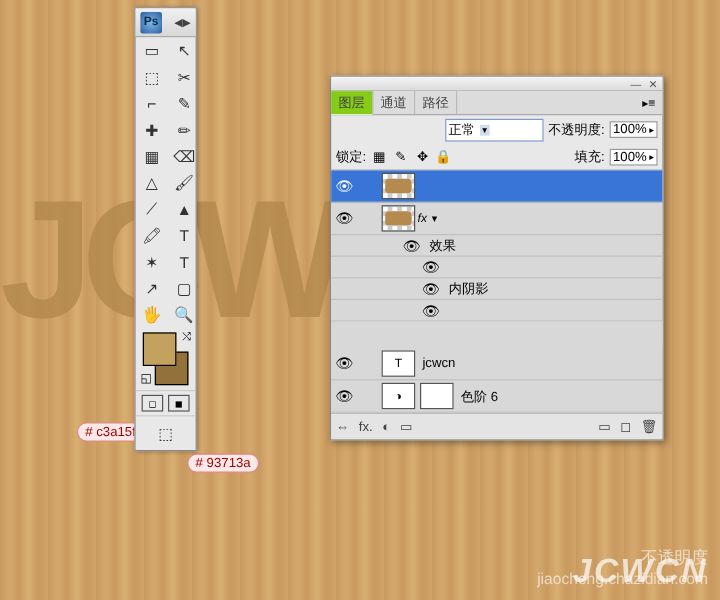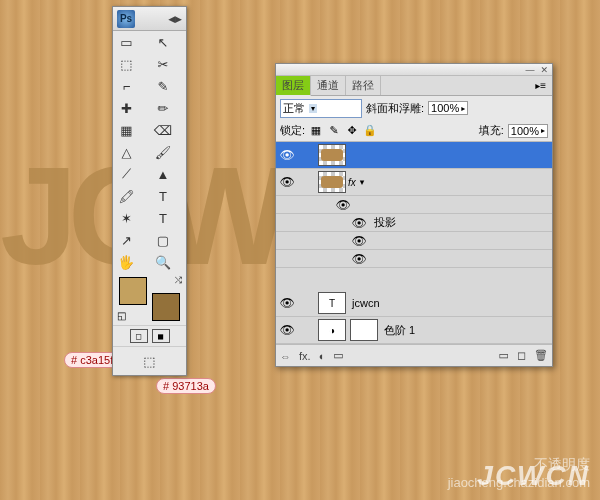--- a/index.html
+++ b/index.html
@@ -3,21 +3,21 @@
 <meta charset="utf-8">
 <style>
 * { box-sizing: border-box; margin: 0; padding: 0; font-family: "Microsoft YaHei", Arial, sans-serif; }
 body { width: 600px; height: 500px; overflow: hidden; position: relative; background: repeating-linear-gradient(90deg, #c99a5f 0px, #d4a86e 8px, #c99a5f 16px, #daae72 24px, #c99a5f 32px, #d0a268 40px); }
 .canvas-text { position: absolute; top: 135px; left: 0; right: 0; font-size: 140px; font-weight: 900; color: #b58a4e; letter-spacing: -10px; font-family: Arial Black, sans-serif; text-shadow: inset 0 3px 5px rgba(0,0,0,0.3); opacity: 0.85; }
 .watermark { position: absolute; bottom: 8px; right: 10px; color: rgba(255,255,255,0.7); font-size: 28px; font-weight: bold; font-style: italic; letter-spacing: 2px; }
 .watermark2 { position: absolute; bottom: 10px; right: 10px; color: rgba(255,255,255,0.6); font-size: 13px; }
 .watermark3 { position: absolute; bottom: 26px; right: 10px; color: rgba(255,255,255,0.6); font-size: 14px; }
 
 
-.toolbox { position: absolute; left: 112px; top: 6px; width: 75px; background: #e8e8e8; border: 1px solid #888; box-shadow: 1px 1px 4px rgba(0,0,0,0.4); }
+.toolbox { position: absolute; left: 112px; top: 6px; width: 52px; background: #e8e8e8; border: 1px solid #888; box-shadow: 1px 1px 4px rgba(0,0,0,0.4); }
 .toolbox-header { height: 24px; display: flex; align-items: center; justify-content: space-between; padding: 0 4px; background: linear-gradient(#f0f0f0,#d8d8d8); border-bottom: 1px solid #aaa; }
 .ps-logo { width: 18px; height: 18px; border-radius: 2px; background: radial-gradient(circle,#7fb8e8,#2a5d9e); font-size: 10px; font-weight: bold; color: #0a2a4a; display:flex; align-items:center; justify-content:center; }
 .chev { font-size: 9px; color: #444; }
 .tool-grid { display: grid; grid-template-columns: 1fr 1fr; }
 .tool { width: 27px; height: 22px; display: flex; align-items: center; justify-content: center; font-size: 13px; color: #333; cursor: pointer; position: relative; }
 .tool.single { grid-column: 1 / 3; justify-content: center; }
 .swatches { position: relative; height: 48px; margin: 2px; }
 .swatch-fg { position: absolute; width: 28px; height: 28px; left: 4px; top: 2px; border: 1px solid #000; background: #c3a15f; z-index: 2; }
 .swatch-bg { position: absolute; width: 28px; height: 28px; right: 4px; bottom: 2px; border: 1px solid #000; background: #93713a; }
 .swatch-mini { position: absolute; left: 2px; bottom: 2px; font-size: 10px; }
@@ -30,21 +30,21 @@
 .tag2 { left: 156px; top: 378px; }
 
 
 .layers { position: absolute; left: 275px; top: 63px; width: 278px; background: #e8e8e8; border: 1px solid #888; box-shadow: 2px 2px 6px rgba(0,0,0,0.4); }
 .layers-top { height: 12px; background: linear-gradient(#f4f4f4,#dcdcdc); border-bottom: 1px solid #bbb; display: flex; justify-content: flex-end; align-items: center; padding-right: 4px; gap: 6px; }
 .layers-top span { font-size: 9px; color: #555; }
 .tabs { display: flex; align-items: center; height: 20px; background: #dcdcdc; border-bottom: 1px solid #aaa; font-size: 11px; }
 .tab { padding: 2px 6px; border-right: 1px solid #bbb; color: #444; cursor: pointer; }
 .tab.active { background: #84cc16; border-bottom: 1px solid #e8e8e8; margin-bottom: -1px; }
 .tab-menu { margin-left: auto; padding: 0 6px; font-size: 10px; }
-.opts-row { display: flex; align-items: center; height: 24px; padding: 0 4px; font-size: 11px; gap: 4px; }
+.opts-row { display: flex; align-items: center; height: 24px; padding: 0 4px; font-size: 11px; gap: 4px; justify-content: flex-end; }
 .select { border: 1px solid #7a9ac8; background: #fff; padding: 1px 2px; font-size: 11px; display: flex; align-items: center; }
 .select .arr { background: #cde; padding: 0 2px; margin-left: 4px; font-size: 8px; }
 .pct-box { border: 1px solid #999; background: #fff; padding: 0 2px; display: flex; align-items: center; }
 .pct-box .arr { font-size: 8px; margin-left: 2px; }
 .lock-row { display: flex; align-items: center; height: 22px; padding: 0 4px; font-size: 11px; gap: 4px; border-bottom: 1px solid #bbb; }
 .lock-ic { width: 14px; text-align: center; font-size: 11px; }
 
 .layer-list { background: #d8d8d8; }
 .layer { display: flex; align-items: center; min-height: 26px; border-bottom: 1px solid #c0c0c0; font-size: 11px; }
 .layer.sel { background: #3875d7; color: #fff; }
@@ -126,21 +126,21 @@
     <div class="tab active">图层</div>
     <div class="tab">通道</div>
     <div class="tab">路径</div>
     <div class="tab-menu">▸≡</div>
   </div>
   <div class="opts-row">
     <div class="select" style="width:82px;">
         <span>正常</span>
         <span class="arr">▾</span>
       </div>
-    <span>斜面和浮雕:</span>
+    <span>不透明度:</span>
     <div class="pct-box">
         <span>100%</span>
         <span class="arr">▸</span>
       </div>
   </div>
   <div class="lock-row">
     <span>锁定:</span>
     <span class="lock-ic">▦</span>
     <span class="lock-ic">✎</span>
     <span class="lock-ic">✥</span>
@@ -161,44 +161,45 @@
     </div>
     <div class="layer">
       <div class="vis">👁</div>
       <div class="link"></div>
       <div class="thumb checker"></div>
       <div class="fx">fx</div>
       <div class="fxarr">▾</div>
     </div>
     <div class="layer sub">
       <div class="vis">👁</div>
+      <div class="lname">效果</div>
     </div>
     <div class="layer sub2">
       <div class="vis">👁</div>
-      <div class="lname">投影</div>
     </div>
     <div class="layer sub2">
       <div class="vis">👁</div>
+      <div class="lname">内阴影</div>
     </div>
     <div class="layer sub2">
       <div class="vis">👁</div>
     </div>
     <div class="spacer"></div>
     <div class="layer">
       <div class="vis">👁</div>
       <div class="link"></div>
       <div class="thumb">T</div>
       <div class="lname">jcwcn</div>
     </div>
     <div class="layer">
       <div class="vis">👁</div>
       <div class="link"></div>
       <div class="thumb">◑</div>
       <div class="adj-thumb"></div>
-      <div class="lname">色阶 1</div>
+      <div class="lname">色阶 6</div>
     </div>
   </div>
 
   <div class="layer-footer">
     <span class="foot-ic">⇔</span>
     <span class="foot-ic">fx.</span>
     <span class="foot-ic">◐</span>
     <span class="foot-ic">▭</span>
     <span class="sp"></span>
     <span class="foot-ic">▭</span>

